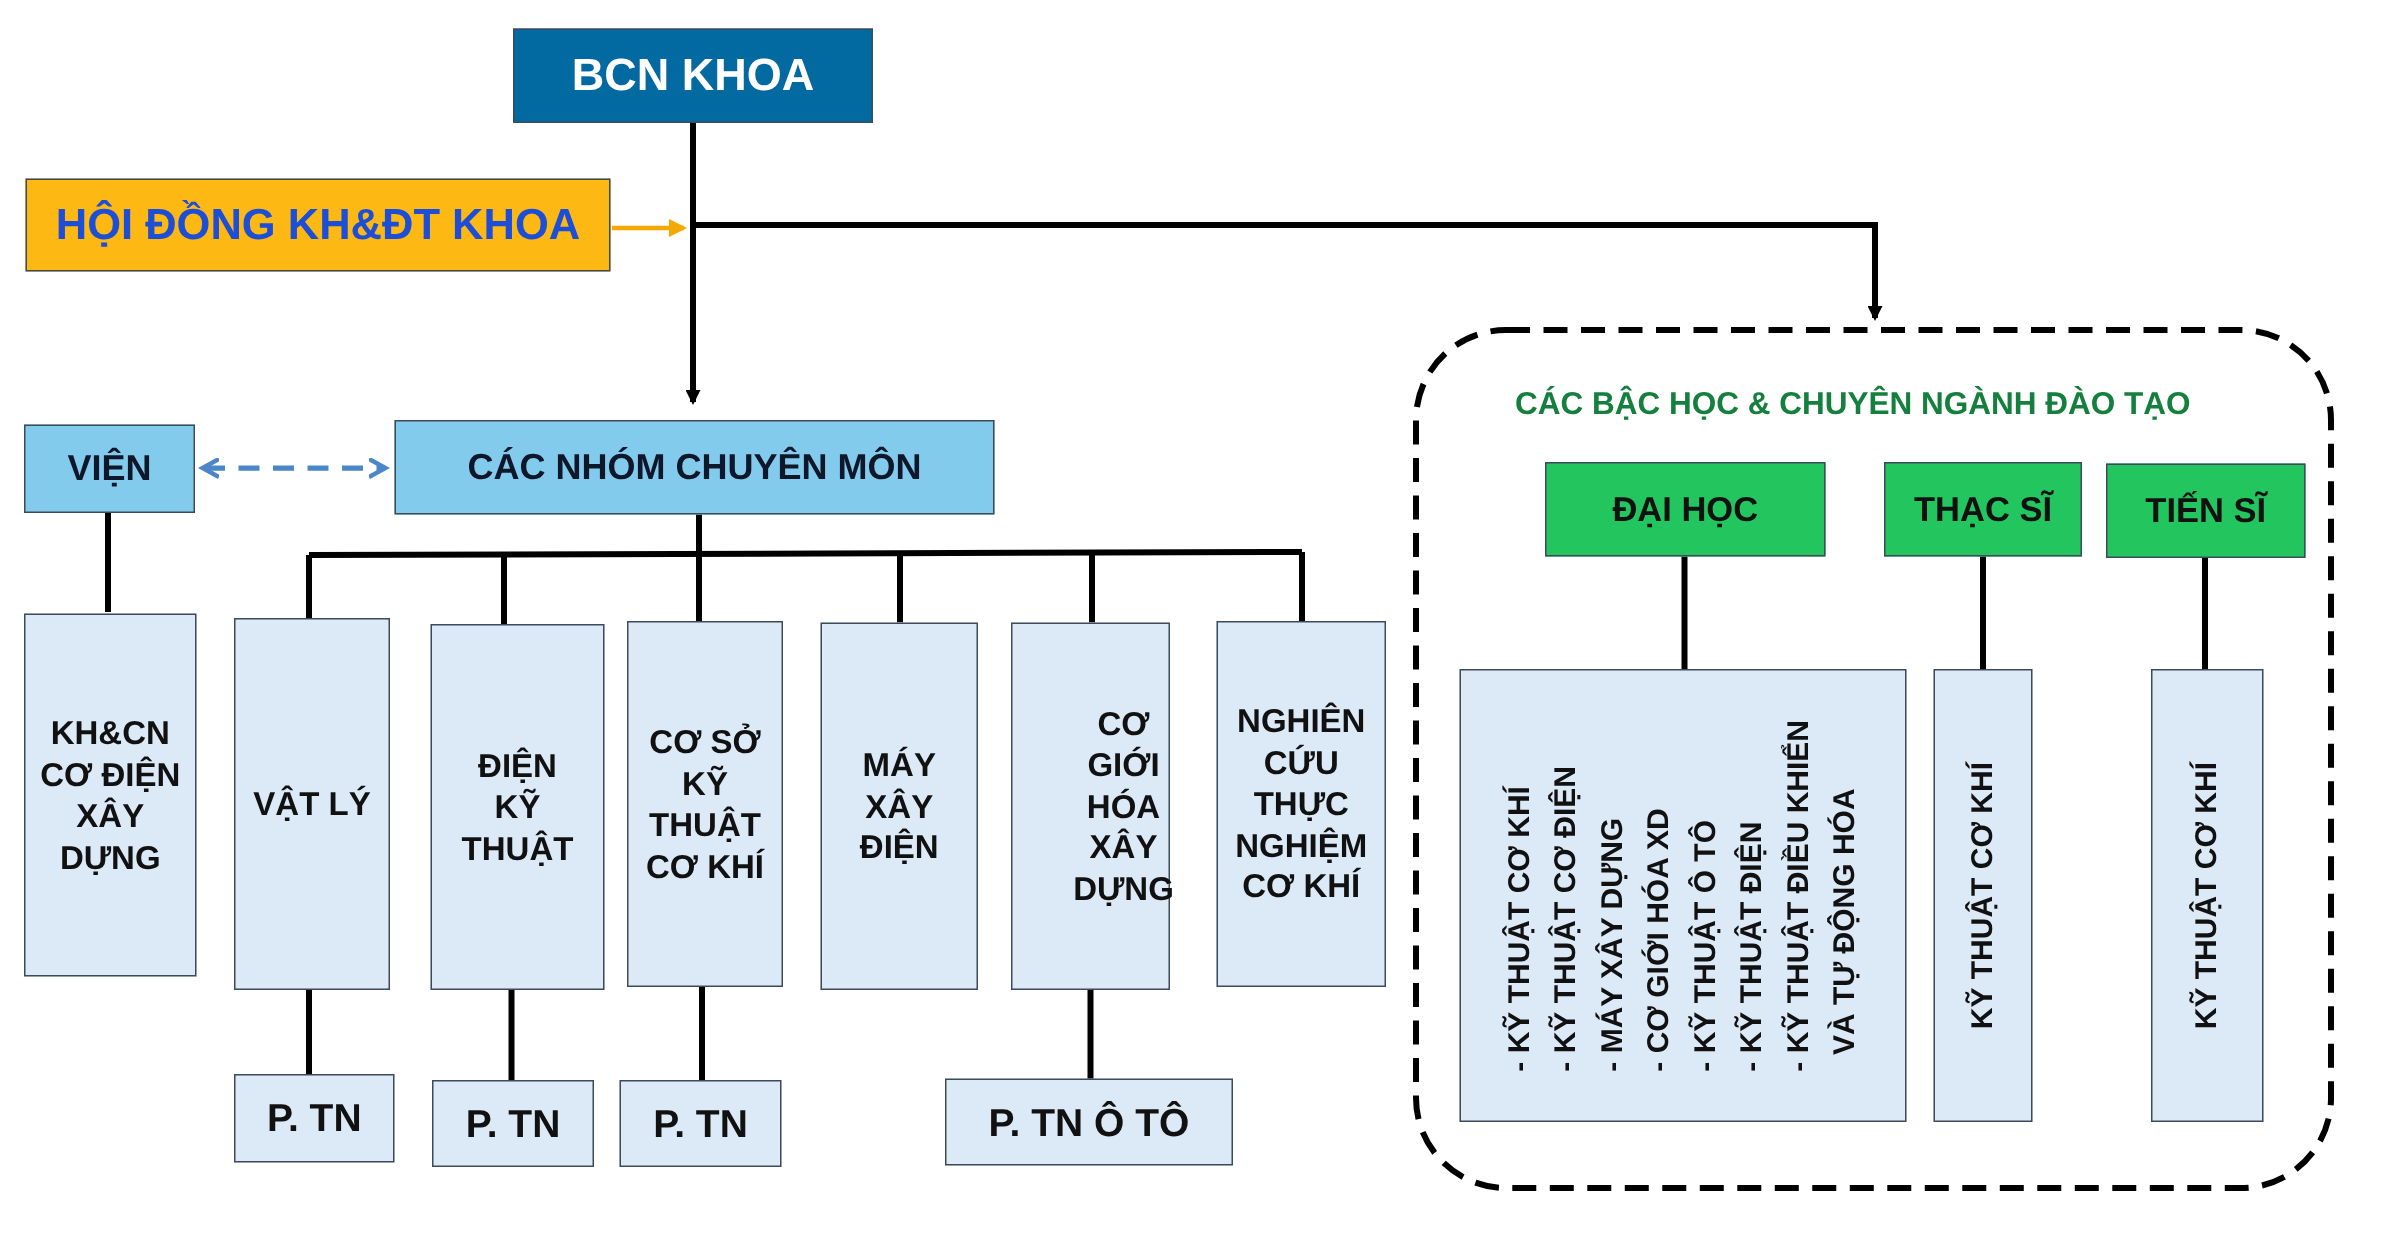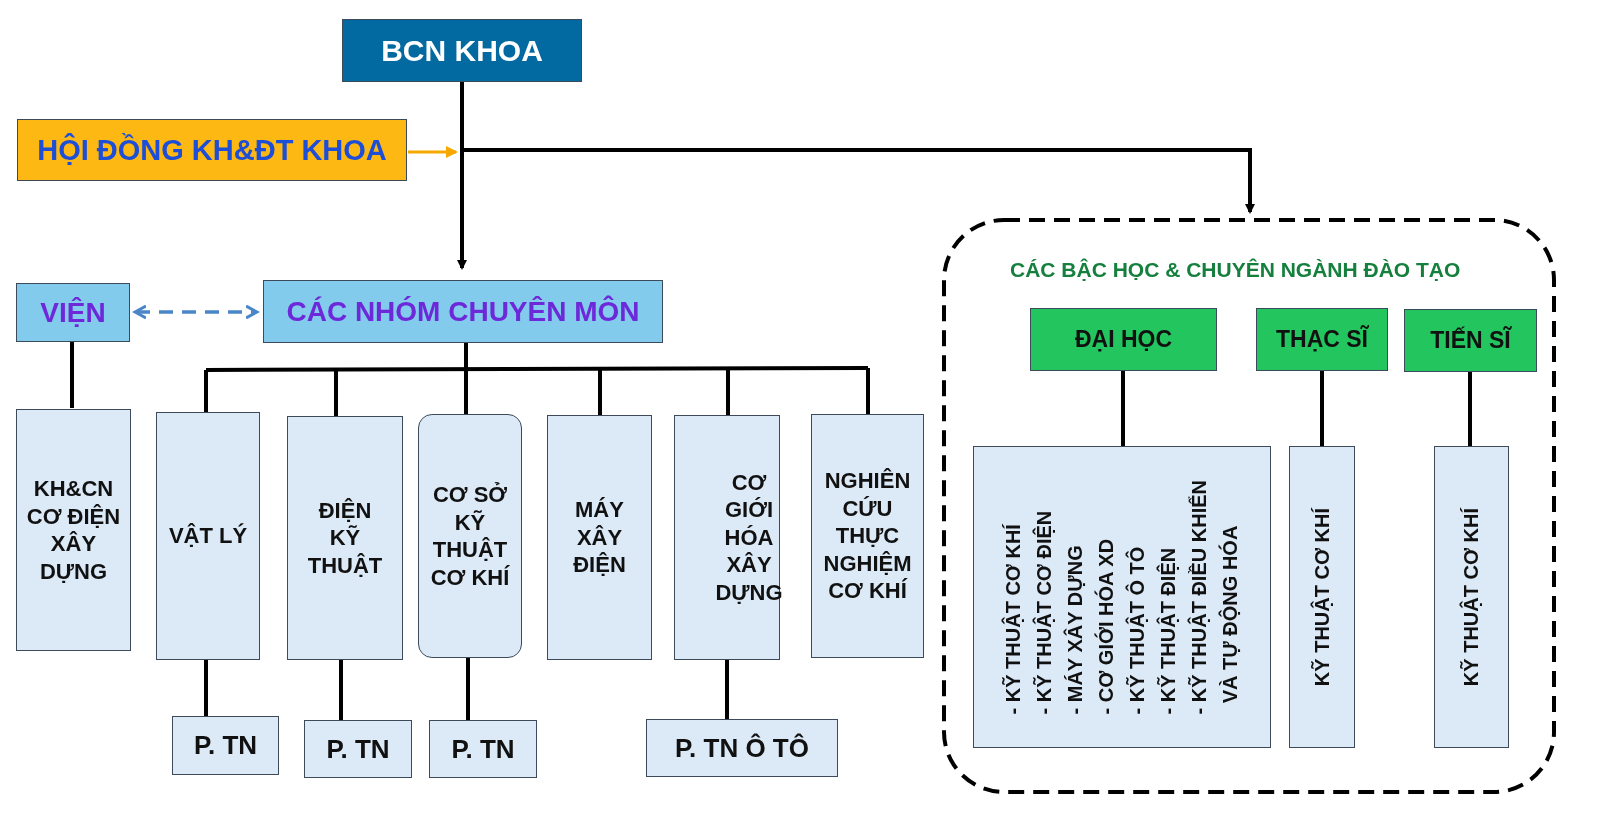--- a/index.html
+++ b/index.html
@@ -2,24 +2,24 @@
 <html><head>
 <meta charset="utf-8">
 <style>
   html, body { margin:0; padding:0; background:#ffffff; }
   body { width:1600px; height:824px; position:relative; overflow:hidden;
          font-family:"Liberation Sans", "DejaVu Sans", sans-serif; }
   .box { position:absolute; box-sizing:border-box; display:flex; align-items:center; justify-content:center;
          text-align:center; font-weight:bold; border:1.5px solid #3c4a5a; line-height:1.25; }
   .dark-blue { background:#0369a1; color:#ffffff; font-size:30px; }
   .amber { background:#fdb813; color:#1d4ed8; font-size:29px; }
-  .sky { background:#83cbec; color:#6d28d9; font-size:28px; }
+  .sky { background:#83cbec; color:#0f172a; font-size:24px; }
   .light { background:#dce9f7; color:#111111; font-size:22px; }
   .med { background:#22c55e; color:#111111; font-size:23px; }
-  .lab { font-size:26px;margin-left:16px; }
+  .lab { font-size:26px; }
   .vert { writing-mode:vertical-rl; transform:rotate(180deg); font-size:20px; white-space:pre; text-align:left; line-height:1.55; }
   .multiline { white-space:pre-line; }
   svg.lines { position:absolute; left:0; top:0; }
   .group-title { position:absolute; left:1010px; top:258px; font-size:21px; font-weight:bold; color:#15803d; }
 </style>
 </head>
 <body>
 
 <svg class="lines" width="1600" height="824">
   <defs>
@@ -72,21 +72,21 @@
 
 <div class="box light multiline" style="left:16px;top:409px;width:115px;height:242px;">KH&amp;CN
 CƠ ĐIỆN
 XÂY
 DỰNG</div>
 
 <div class="box light multiline" style="left:156px;top:412px;width:104px;height:248px;">VẬT LÝ</div>
 <div class="box light multiline" style="left:287px;top:416px;width:116px;height:244px;">ĐIỆN
 KỸ
 THUẬT</div>
-<div class="box light multiline" style="left:418px;top:414px;width:104px;height:244px;border-radius:14px;">CƠ SỞ
+<div class="box light multiline" style="left:418px;top:414px;width:104px;height:244px;">CƠ SỞ
 KỸ
 THUẬT
 CƠ KHÍ</div>
 <div class="box light multiline" style="left:547px;top:415px;width:105px;height:245px;">MÁY
 XÂY
 ĐIỆN</div>
 <div class="box light multiline" style="left:674px;top:415px;width:106px;height:245px;padding-left:44px;">CƠ GIỚI
 HÓA
 XÂY
 DỰNG</div>

